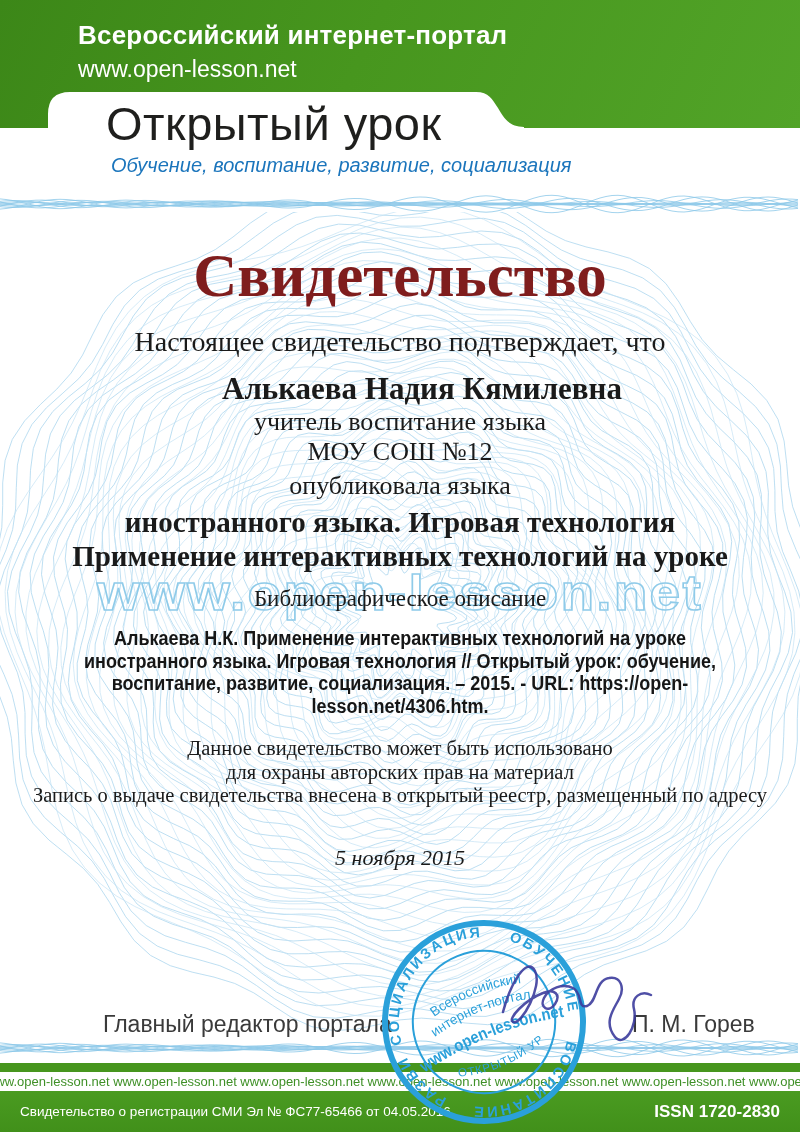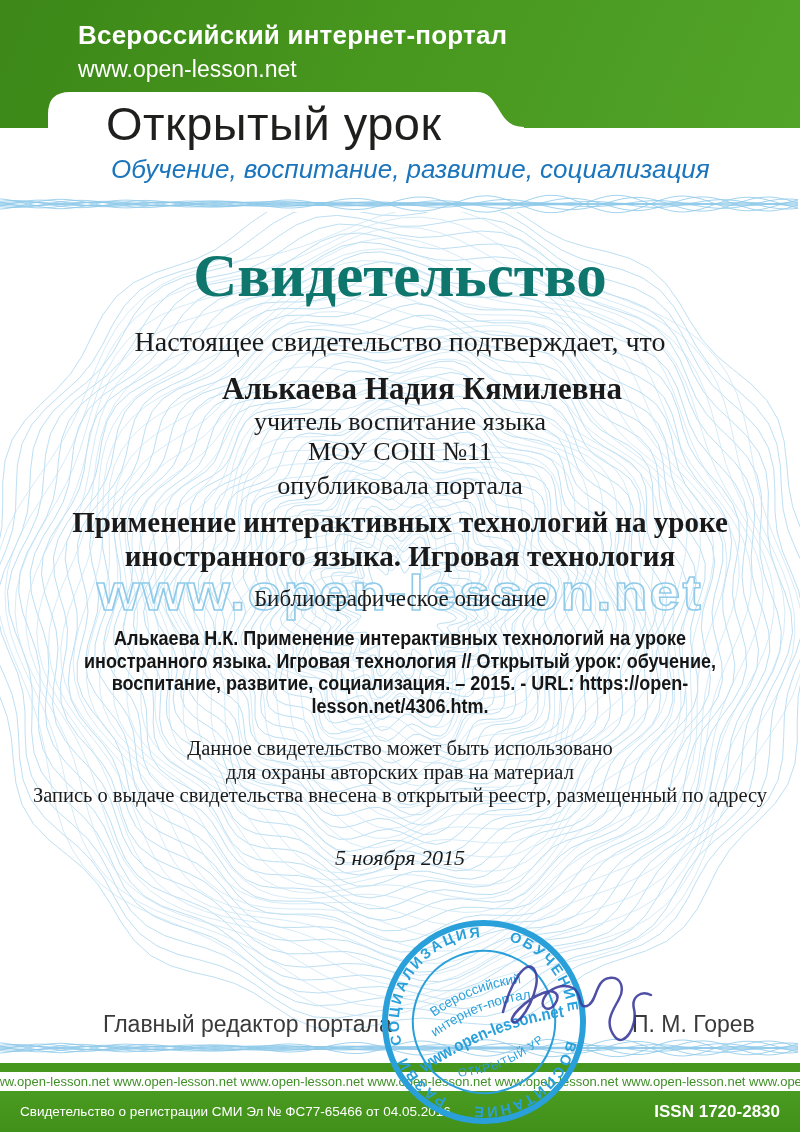--- a/index.html
+++ b/index.html
@@ -9,29 +9,29 @@
   .ctr{left:0;width:800px;text-align:center;}
   .serif{font-family:"Liberation Serif",serif;color:#1a1a1a;}
 
   
   .header{left:0;top:0;width:800px;height:128px;
           background:linear-gradient(115deg,#3c8718 0%,#47961e 45%,#52a428 100%);}
   .h-title{left:78px;top:20px;color:#fff;font-size:26px;font-weight:bold;letter-spacing:.2px;}
   .h-url{left:78px;top:56px;color:#fff;font-size:23px;}
   .banner-svg{left:0;top:0;}
   .site-name{left:106px;top:96px;font-size:47px;color:#1f1f1d;letter-spacing:.5px;}
-  .tagline{left:111px;top:154px;font-size:26px;font-style:italic;color:#1b75bc;}
+  .tagline{left:111px;top:154px;font-size:20px;font-style:italic;color:#1b75bc;}
 
   
   .band{left:0;}
   .rosette{left:0;top:212px;opacity:.95;}
   .wm{left:90px;top:566px;}
 
   
-  .doc-title{top:241px;font-size:61px;font-weight:bold;color:#0f766e;}
+  .doc-title{top:241px;font-size:61px;font-weight:bold;color:#7f1d1d;}
   .confirm{top:326px;font-size:28px;}
   .name{top:371px;font-size:31px;font-weight:bold;padding-left:22px;}
   .role{top:407px;font-size:26px;}
   .school{top:437px;font-size:26px;}
   .action{top:471px;font-size:26px;}
   .work-title{top:505px;font-size:29px;font-weight:bold;line-height:34px;}
   .bib-label{top:586px;font-size:23px;}
   .citation{top:627px;font-size:20px;font-weight:bold;line-height:22.5px;white-space:nowrap;
             font-family:"Liberation Sans",sans-serif;color:#161616;transform:scaleX(.9);transform-origin:50% 0;}
   .usage{top:737px;font-size:20.5px;line-height:23.5px;}
@@ -165,25 +165,25 @@
       <path d="M0.0,13.0L6.0,11.7L12.0,10.4L18.0,9.3L24.0,8.3L30.0,7.6L36.0,7.2L42.0,7.1L48.0,7.4L54.0,7.9L60.0,8.7L66.0,9.5L72.0,10.5L78.0,11.4L84.0,12.3L90.0,12.9L96.0,13.4L102.0,13.7L108.0,13.7L114.0,13.5L120.0,13.1L126.0,12.6L132.0,12.0L138.0,11.3L144.0,10.7L150.0,10.1L156.0,9.7L162.0,9.4L168.0,9.2L174.0,9.2L180.0,9.3L186.0,9.5L192.0,9.9L198.0,10.3L204.0,10.8L210.0,11.2L216.0,11.6L222.0,12.0L228.0,12.2L234.0,12.4L240.0,12.4L246.0,12.4L252.0,12.2L258.0,11.9L264.0,11.6L270.0,11.2L276.0,10.8L282.0,10.4L288.0,10.0L294.0,9.7L300.0,9.5L306.0,9.4L312.0,9.5L318.0,9.6L324.0,9.9L330.0,10.3L336.0,10.7L342.0,11.3L348.0,11.8L354.0,12.3L360.0,12.7L366.0,13.0L372.0,13.2L378.0,13.2L384.0,13.0L390.0,12.6L396.0,12.1L402.0,11.4L408.0,10.6L414.0,9.8L420.0,9.1L426.0,8.4L432.0,8.0L438.0,7.7L444.0,7.8L450.0,8.1L456.0,8.6L462.0,9.5L468.0,10.4L474.0,11.5L480.0,12.7L486.0,13.7L492.0,14.6L498.0,15.2L504.0,15.5L510.0,15.4L516.0,15.0L522.0,14.2L528.0,13.1L534.0,11.7L540.0,10.3L546.0,8.8L552.0,7.5L558.0,6.4L564.0,5.7L570.0,5.3L576.0,5.5L582.0,6.1L588.0,7.1L594.0,8.5L600.0,10.1L606.0,11.9L612.0,13.6L618.0,15.2L624.0,16.4L630.0,17.2L636.0,17.6L642.0,17.4L648.0,16.6L654.0,15.4L660.0,13.8L666.0,12.0L672.0,10.0L678.0,8.1L684.0,6.4L690.0,5.1L696.0,4.2L702.0,3.9L708.0,4.2L714.0,5.0L720.0,6.4L726.0,8.1L732.0,10.0L738.0,12.0L744.0,13.9L750.0,15.6L756.0,16.9L762.0,17.7L768.0,18.0L774.0,17.7L780.0,16.8L786.0,15.5L792.0,13.8L798.0,12.0" fill="none" stroke="#8cc8e8" stroke-width="0.8"></path>
       <path d="M0.0,9.0L6.0,10.3L12.0,11.6L18.0,12.7L24.0,13.7L30.0,14.4L36.0,14.8L42.0,14.9L48.0,14.6L54.0,14.1L60.0,13.3L66.0,12.5L72.0,11.5L78.0,10.6L84.0,9.7L90.0,9.1L96.0,8.6L102.0,8.3L108.0,8.3L114.0,8.5L120.0,8.9L126.0,9.4L132.0,10.0L138.0,10.7L144.0,11.3L150.0,11.9L156.0,12.3L162.0,12.6L168.0,12.8L174.0,12.8L180.0,12.7L186.0,12.5L192.0,12.1L198.0,11.7L204.0,11.2L210.0,10.8L216.0,10.4L222.0,10.0L228.0,9.8L234.0,9.6L240.0,9.6L246.0,9.6L252.0,9.8L258.0,10.1L264.0,10.4L270.0,10.8L276.0,11.2L282.0,11.6L288.0,12.0L294.0,12.3L300.0,12.5L306.0,12.6L312.0,12.5L318.0,12.4L324.0,12.1L330.0,11.7L336.0,11.3L342.0,10.7L348.0,10.2L354.0,9.7L360.0,9.3L366.0,9.0L372.0,8.8L378.0,8.8L384.0,9.0L390.0,9.4L396.0,9.9L402.0,10.6L408.0,11.4L414.0,12.2L420.0,12.9L426.0,13.6L432.0,14.0L438.0,14.3L444.0,14.2L450.0,13.9L456.0,13.4L462.0,12.5L468.0,11.6L474.0,10.5L480.0,9.3L486.0,8.3L492.0,7.4L498.0,6.8L504.0,6.5L510.0,6.6L516.0,7.0L522.0,7.8L528.0,8.9L534.0,10.3L540.0,11.7L546.0,13.2L552.0,14.5L558.0,15.6L564.0,16.3L570.0,16.7L576.0,16.5L582.0,15.9L588.0,14.9L594.0,13.5L600.0,11.9L606.0,10.1L612.0,8.4L618.0,6.8L624.0,5.6L630.0,4.8L636.0,4.4L642.0,4.6L648.0,5.4L654.0,6.6L660.0,8.2L666.0,10.0L672.0,12.0L678.0,13.9L684.0,15.6L690.0,16.9L696.0,17.8L702.0,18.1L708.0,17.8L714.0,17.0L720.0,15.6L726.0,13.9L732.0,12.0L738.0,10.0L744.0,8.1L750.0,6.4L756.0,5.1L762.0,4.3L768.0,4.0L774.0,4.3L780.0,5.2L786.0,6.5L792.0,8.2L798.0,10.0" fill="none" stroke="#8cc8e8" stroke-width="0.8"></path>
       <path d="M0.0,9.8L6.0,9.3L12.0,8.9L18.0,8.7L24.0,8.7L30.0,8.9L36.0,9.2L42.0,9.7L48.0,10.2L54.0,10.8L60.0,11.3L66.0,11.8L72.0,12.3L78.0,12.6L84.0,12.7L90.0,12.8L96.0,12.7L102.0,12.5L108.0,12.1L114.0,11.7L120.0,11.2L126.0,10.7L132.0,10.2L138.0,9.8L144.0,9.4L150.0,9.2L156.0,9.1L162.0,9.1L168.0,9.3L174.0,9.7L180.0,10.2L186.0,10.8L192.0,11.4L198.0,12.1L204.0,12.7L210.0,13.2L216.0,13.6L222.0,13.7L228.0,13.7L234.0,13.4L240.0,12.9L246.0,12.2L252.0,11.4L258.0,10.4L264.0,9.4L270.0,8.5L276.0,7.8L282.0,7.2L288.0,7.0L294.0,7.1L300.0,7.5L306.0,8.2L312.0,9.3L318.0,10.5L324.0,11.9L330.0,13.2L336.0,14.5L342.0,15.5L348.0,16.2L354.0,16.5L360.0,16.4L366.0,15.8L372.0,14.7L378.0,13.3L384.0,11.7L390.0,9.9L396.0,8.1L402.0,6.5L408.0,5.2L414.0,4.3L420.0,4.0L426.0,4.2L432.0,5.0L438.0,6.4L444.0,8.2L450.0,10.2L456.0,12.4L462.0,14.5L468.0,16.4L474.0,17.9L480.0,18.8L486.0,19.2L492.0,18.8L498.0,17.8L504.0,16.2L510.0,14.2L516.0,11.9L522.0,9.4L528.0,7.1L534.0,5.1L540.0,3.5L546.0,2.5L552.0,2.3L558.0,2.7L564.0,3.8L570.0,5.5L576.0,7.7L582.0,10.1L588.0,12.6L594.0,15.0L600.0,17.0L606.0,18.5L612.0,19.5L618.0,19.7L624.0,19.2L630.0,18.0L636.0,16.3L642.0,14.2L648.0,11.8L654.0,9.5L660.0,7.2L666.0,5.4L672.0,4.0L678.0,3.2L684.0,3.0L690.0,3.6L696.0,4.7L702.0,6.2L708.0,8.2L714.0,10.3L720.0,12.4L726.0,14.3L732.0,15.9L738.0,17.0L744.0,17.7L750.0,17.7L756.0,17.2L762.0,16.3L768.0,14.9L774.0,13.3L780.0,11.6L786.0,9.9L792.0,8.4L798.0,7.1" fill="none" stroke="#8cc8e8" stroke-width="0.8"></path>
       <path d="M0.0,12.2L6.0,12.7L12.0,13.1L18.0,13.3L24.0,13.3L30.0,13.1L36.0,12.8L42.0,12.3L48.0,11.8L54.0,11.2L60.0,10.7L66.0,10.2L72.0,9.7L78.0,9.4L84.0,9.3L90.0,9.2L96.0,9.3L102.0,9.5L108.0,9.9L114.0,10.3L120.0,10.8L126.0,11.3L132.0,11.8L138.0,12.2L144.0,12.6L150.0,12.8L156.0,12.9L162.0,12.9L168.0,12.7L174.0,12.3L180.0,11.8L186.0,11.2L192.0,10.6L198.0,9.9L204.0,9.3L210.0,8.8L216.0,8.4L222.0,8.3L228.0,8.3L234.0,8.6L240.0,9.1L246.0,9.8L252.0,10.6L258.0,11.6L264.0,12.6L270.0,13.5L276.0,14.2L282.0,14.8L288.0,15.0L294.0,14.9L300.0,14.5L306.0,13.8L312.0,12.7L318.0,11.5L324.0,10.1L330.0,8.8L336.0,7.5L342.0,6.5L348.0,5.8L354.0,5.5L360.0,5.6L366.0,6.2L372.0,7.3L378.0,8.7L384.0,10.3L390.0,12.1L396.0,13.9L402.0,15.5L408.0,16.8L414.0,17.7L420.0,18.0L426.0,17.8L432.0,17.0L438.0,15.6L444.0,13.8L450.0,11.8L456.0,9.6L462.0,7.5L468.0,5.6L474.0,4.1L480.0,3.2L486.0,2.8L492.0,3.2L498.0,4.2L504.0,5.8L510.0,7.8L516.0,10.1L522.0,12.6L528.0,14.9L534.0,16.9L540.0,18.5L546.0,19.5L552.0,19.7L558.0,19.3L564.0,18.2L570.0,16.5L576.0,14.3L582.0,11.9L588.0,9.4L594.0,7.0L600.0,5.0L606.0,3.5L612.0,2.5L618.0,2.3L624.0,2.8L630.0,4.0L636.0,5.7L642.0,7.8L648.0,10.2L654.0,12.5L660.0,14.8L666.0,16.6L672.0,18.0L678.0,18.8L684.0,19.0L690.0,18.4L696.0,17.3L702.0,15.8L708.0,13.8L714.0,11.7L720.0,9.6L726.0,7.7L732.0,6.1L738.0,5.0L744.0,4.3L750.0,4.3L756.0,4.8L762.0,5.7L768.0,7.1L774.0,8.7L780.0,10.4L786.0,12.1L792.0,13.6L798.0,14.9" fill="none" stroke="#8cc8e8" stroke-width="0.8"></path>
     </svg>
 
   <div class="abs ctr serif doc-title">Свидетельство</div>
   <div class="abs ctr serif confirm">Настоящее свидетельство подтверждает, что</div>
   <div class="abs ctr serif name">Алькаева Надия Кямилевна</div>
   <div class="abs ctr serif role">учитель воспитание языка</div>
-  <div class="abs ctr serif school">МОУ СОШ №11</div>
-  <div class="abs ctr serif action">опубликовала портала</div>
+  <div class="abs ctr serif school">МОУ СОШ №12</div>
+  <div class="abs ctr serif action">опубликовала языка</div>
   <div class="abs ctr serif work-title">
+      <div>иностранного языка. Игровая технология</div>
       <div>Применение интерактивных технологий на уроке</div>
-      <div>иностранного языка. Игровая технология</div>
     </div>
   <div class="abs ctr serif bib-label">Библиографическое описание</div>
   <div class="abs ctr citation">
       <div>Алькаева Н.К. Применение интерактивных технологий на уроке</div>
       <div>иностранного языка. Игровая технология // Открытый урок: обучение,</div>
       <div>воспитание, развитие, социализация. – 2015. - URL: https://open-</div>
       <div>lesson.net/4306.htm.</div>
     </div>
   <div class="abs ctr serif usage">
       <div>Данное свидетельство может быть использовано</div>

